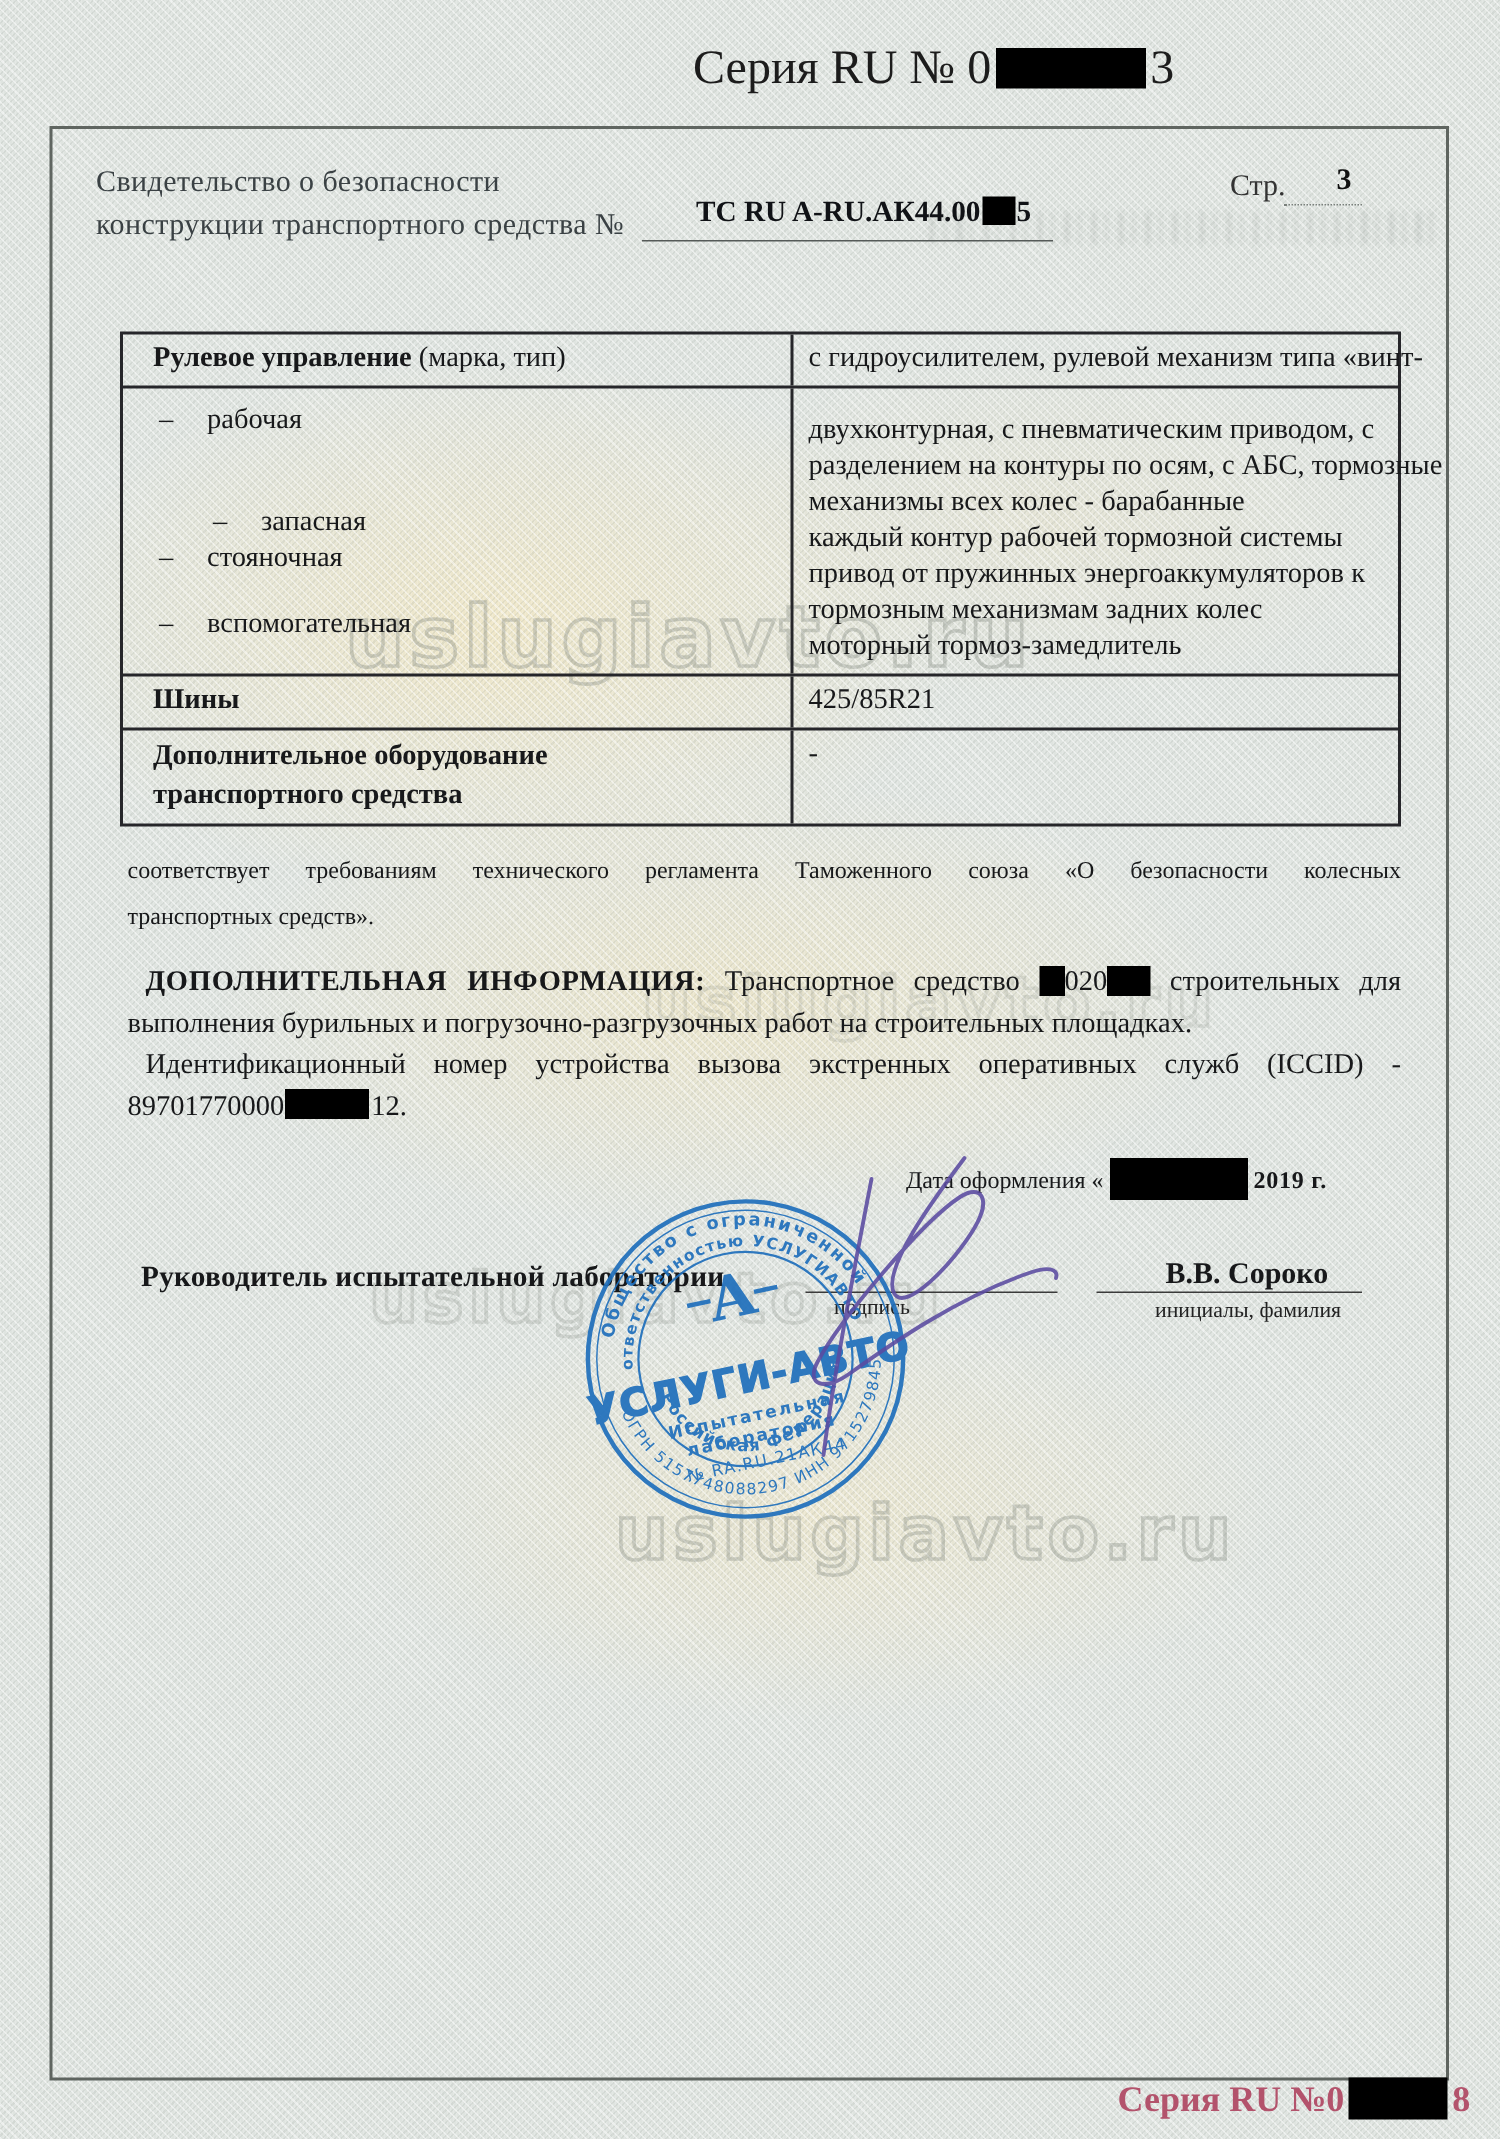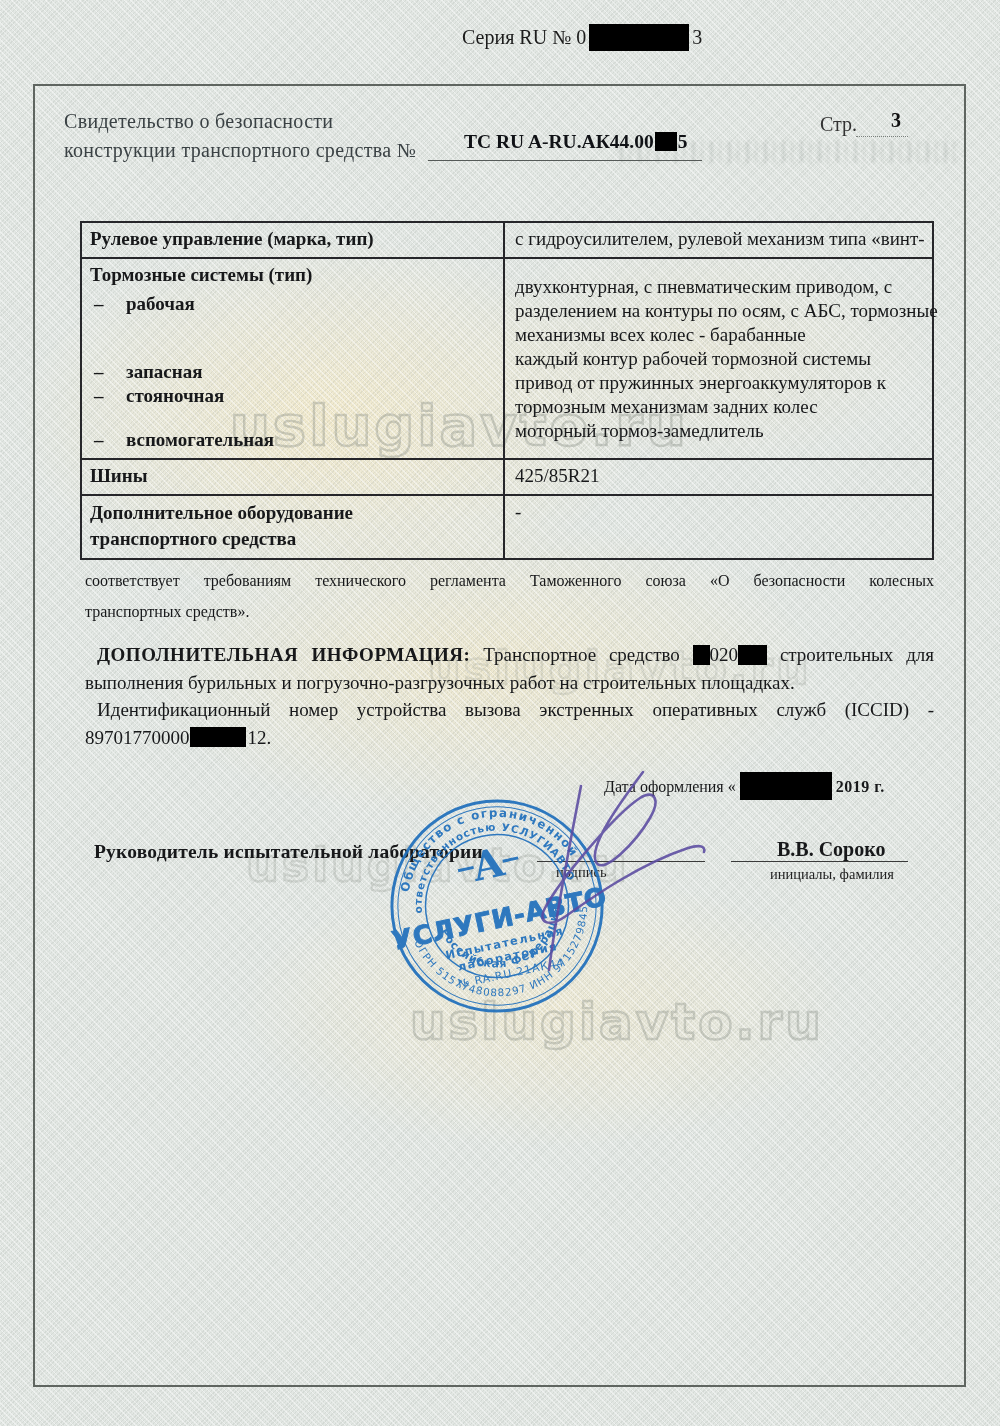--- a/index.html
+++ b/index.html
@@ -14,21 +14,21 @@
   .page::before{content:"";position:absolute;inset:0;pointer-events:none;
     background-image:
       repeating-linear-gradient(45deg, rgba(255,255,255,0.45) 0 1px, transparent 1px 4px),
       repeating-linear-gradient(-45deg, rgba(128,138,130,0.13) 0 1px, transparent 1px 3px),
       repeating-linear-gradient(90deg, rgba(255,255,255,0.15) 0 1px, transparent 1px 2px);}
   .abs{position:absolute;}
   .frame{left:33px;top:84px;width:929px;height:1299px;border:2px solid #5f6560;}
   .redact{display:inline-block;background:#000;vertical-align:middle;}
 
   
-  .serial-top{left:462px;top:26px;font-size:20px;color:#1c1c1c;white-space:nowrap;}
+  .serial-top{left:462px;top:26px;font-size:32px;color:#1c1c1c;white-space:nowrap;}
   .serial-top .redact{width:100px;height:27px;margin:0 3px;transform:translateY(-2px);}
   .serial-bottom{left:745px;top:1387px;font-size:24px;font-weight:bold;color:#b3536c;white-space:nowrap;}
   .serial-bottom .redact{width:66px;height:28px;margin:0 3px;transform:translateY(-2px);}
 
   
   .title1{left:64px;top:110px;font-size:20px;color:#3a4144;letter-spacing:.3px;}
   .title2{left:64px;top:139px;font-size:20px;color:#3a4144;letter-spacing:.3px;}
   .cert-num{left:464px;top:131px;font-size:19.5px;font-weight:bold;color:#101216;white-space:nowrap;}
   .cert-num .redact{width:22px;height:19px;margin:0 1px;transform:translateY(-2px);}
   .cert-underline{left:428px;top:143px;width:274px;height:17px;border-bottom:1.5px solid #555a58;}
@@ -43,26 +43,26 @@
     -webkit-text-stroke:2.4px rgba(122,130,120,0.55);white-space:nowrap;pointer-events:none;}
   .wm1{left:230px;top:393px;font-size:56px;opacity:.6;}
   .wm2{left:428px;top:641px;font-size:46px;opacity:.32;}
   .wm3{left:246px;top:838px;font-size:46px;opacity:.4;}
   .wm4{left:410px;top:993px;font-size:50px;opacity:.58;}
 
   
   .spec-table{left:80px;top:221px;width:850px;border:2px solid #26262a;font-size:19px;line-height:24px;}
   .trow{display:flex;border-top:2px solid #26262a;}
   .trow:first-child{border-top:none;}
-  .tleft{width:405px;flex:none;padding:4px 8px 6px;font-weight:bold;}
+  .tleft{width:405px;flex:none;padding:4px 20px 6px;}
   .tright{flex:1;border-left:2px solid #26262a;padding:4px 10px 6px;}
   .tline{white-space:nowrap;}
   .sub{white-space:nowrap;}
   .dash{display:inline-block;width:32px;padding-left:4px;}
-  .mt-sub1{margin-top:5px;} .mt-sub2{margin-top:44px;} .mt-sub4{margin-top:20px;}
+  .mt-sub1{margin-top:5px;} .mt-sub2{margin-top:44px;margin-left:36px;} .mt-sub4{margin-top:20px;}
   .tright-r2{padding-top:16px;}
   .row4 .tleft div{line-height:26px;}
 
   
   .statement{left:85px;top:565px;width:849px;font-size:16px;line-height:31px;}
   .jline{text-align:justify;text-align-last:justify;}
   .jend{text-align:left;text-align-last:left;}
   .info{left:85px;top:641px;width:849px;font-size:19px;line-height:27.5px;}
   .indent{padding-left:12px;}
   .info-heading{font-weight:bold;letter-spacing:.5px;}
@@ -126,21 +126,20 @@
     <div class="trow">
       <div class="tleft">
         <span class="tline"><b>Рулевое управление</b><span> (марка, тип)</span></span>
       </div>
       <div class="tright">
         <div class="tline">с гидроусилителем, рулевой механизм типа «винт-</div>
       </div>
     </div>
     <div class="trow">
       <div class="tleft">
-        <div class="tline"><b>Тормозные системы</b><span> (тип)</span></div>
         <div class="sub mt-sub1"><span class="dash">–</span><span>рабочая</span></div>
         <div class="sub mt-sub2"><span class="dash">–</span><span>запасная</span></div>
         <div class="sub"><span class="dash">–</span><span>стояночная</span></div>
         <div class="sub mt-sub4"><span class="dash">–</span><span>вспомогательная</span></div>
       </div>
       <div class="tright tright-r2">
         <div class="tline">двухконтурная, с пневматическим приводом, с</div>
         <div class="tline">разделением на контуры по осям, с АБС, тормозные</div>
         <div class="tline">механизмы всех колес - барабанные</div>
         <div class="tline">каждый контур рабочей тормозной системы</div>
@@ -216,14 +215,17 @@
     </g>
   </svg>
 
   <svg class="abs sig" viewBox="0 0 1000 1426">
     <g fill="none" stroke="#5b4ba1" stroke-width="2.6" stroke-linecap="round" opacity="0.88">
       <path d="M643 772 C622 800 588 846 596 862 C603 876 636 842 650 818 C661 799 654 789 640 798 C614 815 560 880 545 908 C537 923 549 928 566 916 C594 896 640 864 688 848 C697 845 706 845 704 852"></path>
       <path d="M581 786 C571 838 556 914 549 970"></path>
     </g>
   </svg>
 
+  <div class="abs serial-bottom">
+    <span>Серия RU №0</span><span class="redact"></span><span>8</span>
+  </div>
 
 </div>
 
 </body></html>

